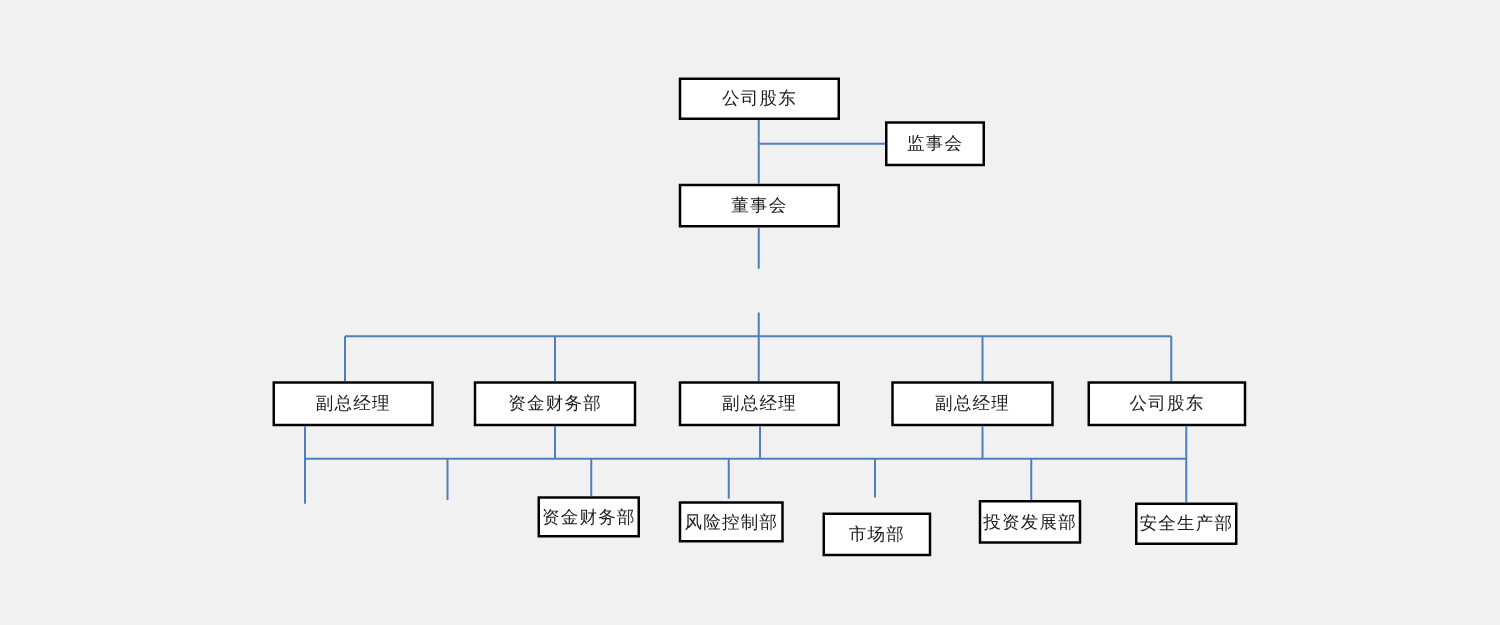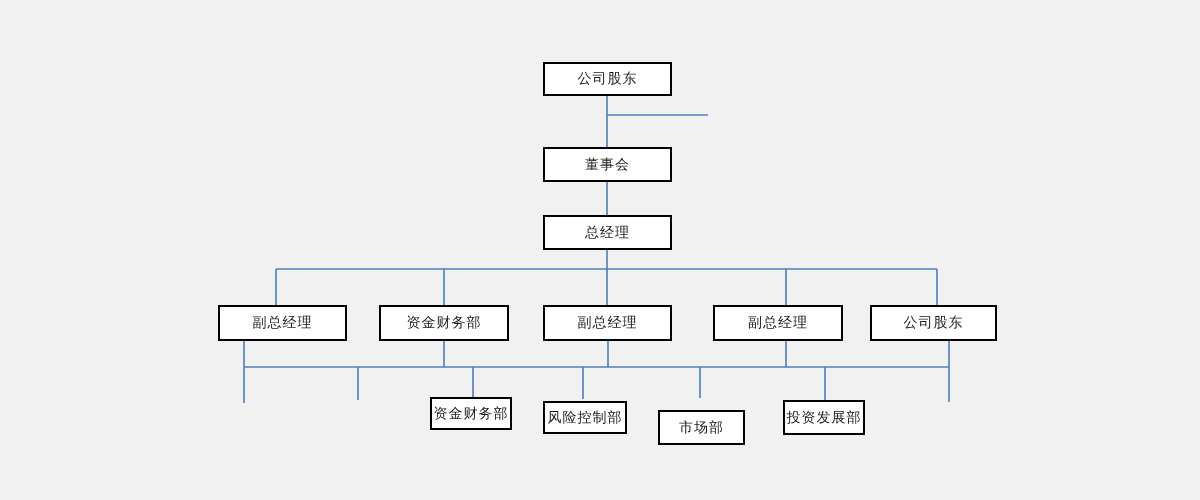--- a/index.html
+++ b/index.html
@@ -66,24 +66,24 @@
     <line x1="244" y1="367" x2="949" y2="367"></line>
     <line x1="358" y1="367" x2="358" y2="400"></line>
     <line x1="473" y1="367" x2="473" y2="397"></line>
     <line x1="583" y1="367" x2="583" y2="399"></line>
     <line x1="700" y1="367" x2="700" y2="398"></line>
     <line x1="825" y1="367" x2="825" y2="400"></line>
   </svg>
 
   <div class="node" style="left:543px;top:62px;width:129px;height:34px">公司股东</div>
 
+  <div class="node" style="left:708px;top:97px;width:80px;height:36px">监事会</div>
 
   <div class="node" style="left:543px;top:147px;width:129px;height:35px">董事会</div>
 
-  <div class="node" style="left:543px;top:215px;width:129px;height:35px">总经理</div>
 
   <div class="node" style="left:218px;top:305px;width:129px;height:36px">副总经理</div>
 
   <div class="node" style="left:379px;top:305px;width:130px;height:36px">资金财务部</div>
 
   <div class="node" style="left:543px;top:305px;width:129px;height:36px">副总经理</div>
 
   <div class="node" style="left:713px;top:305px;width:130px;height:36px">副总经理</div>
 
   <div class="node" style="left:870px;top:305px;width:127px;height:36px">公司股东</div>
@@ -91,14 +91,15 @@
 
 
   <div class="node" style="left:430px;top:397px;width:82px;height:33px">资金财务部</div>
 
   <div class="node" style="left:543px;top:401px;width:84px;height:33px">风险控制部</div>
 
   <div class="node" style="left:658px;top:410px;width:87px;height:35px">市场部</div>
 
   <div class="node" style="left:783px;top:400px;width:82px;height:35px">投资发展部</div>
 
+  <div class="node" style="left:908px;top:402px;width:82px;height:34px">安全生产部</div>
 
 </div>
 
 </body></html>

